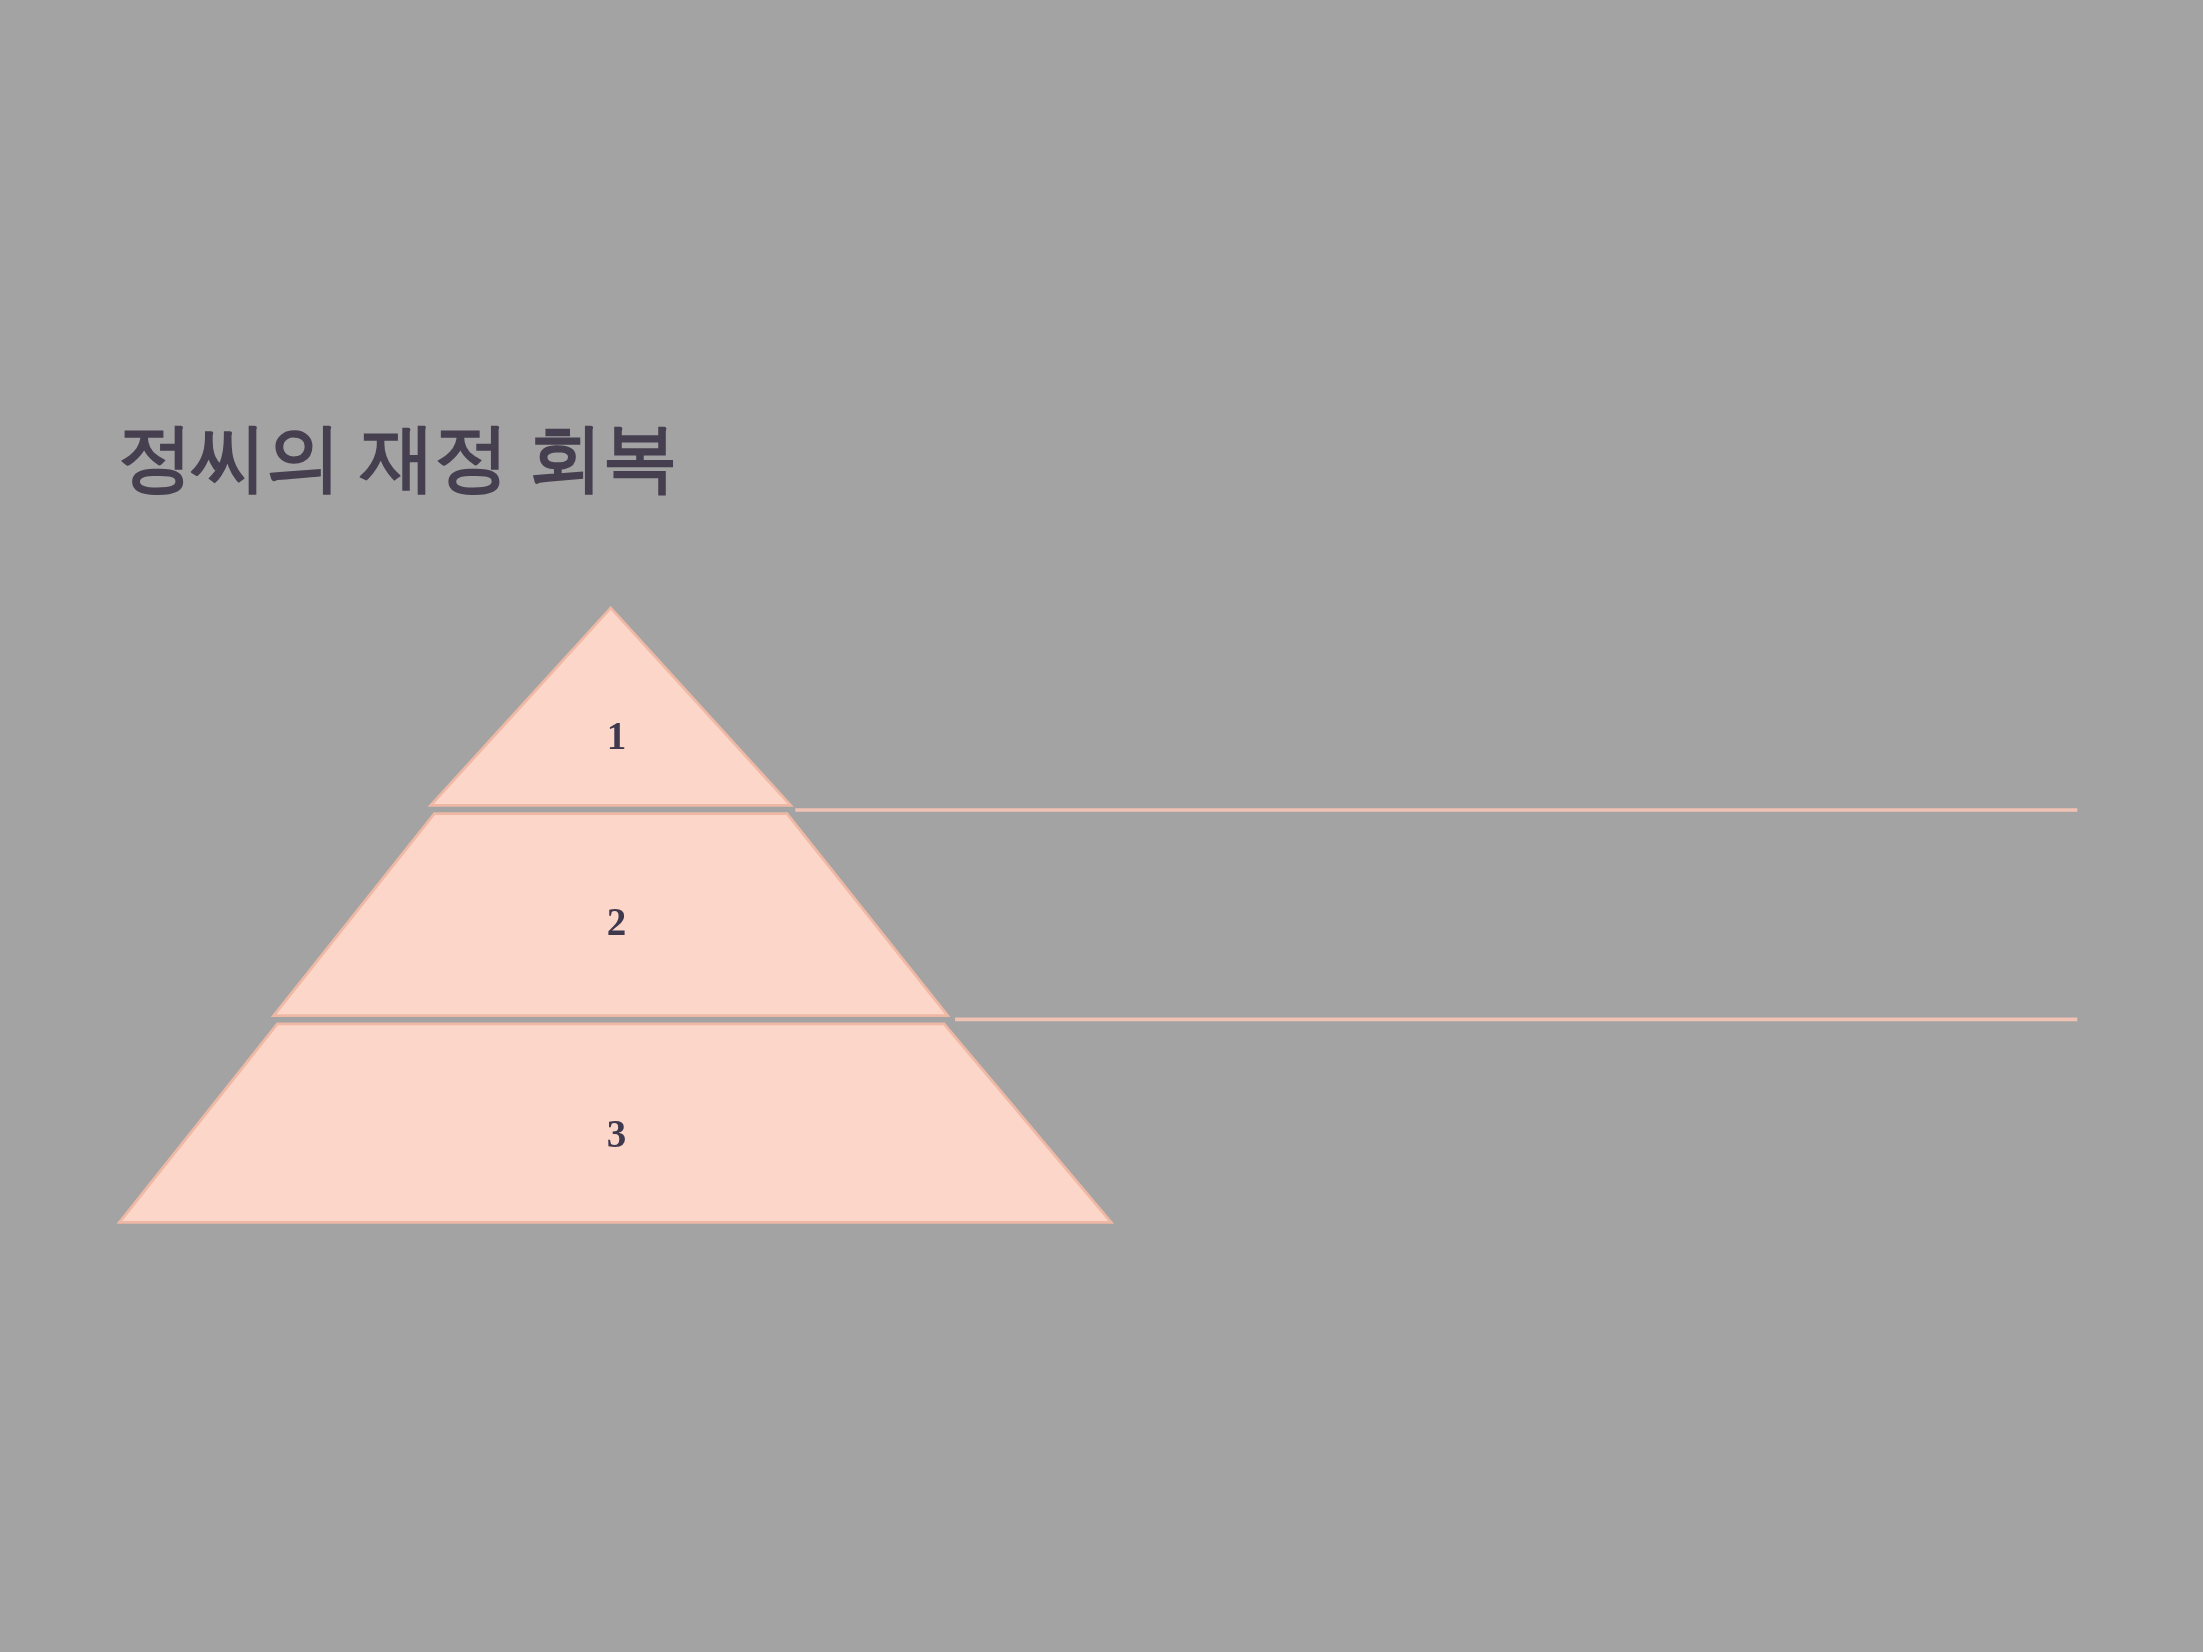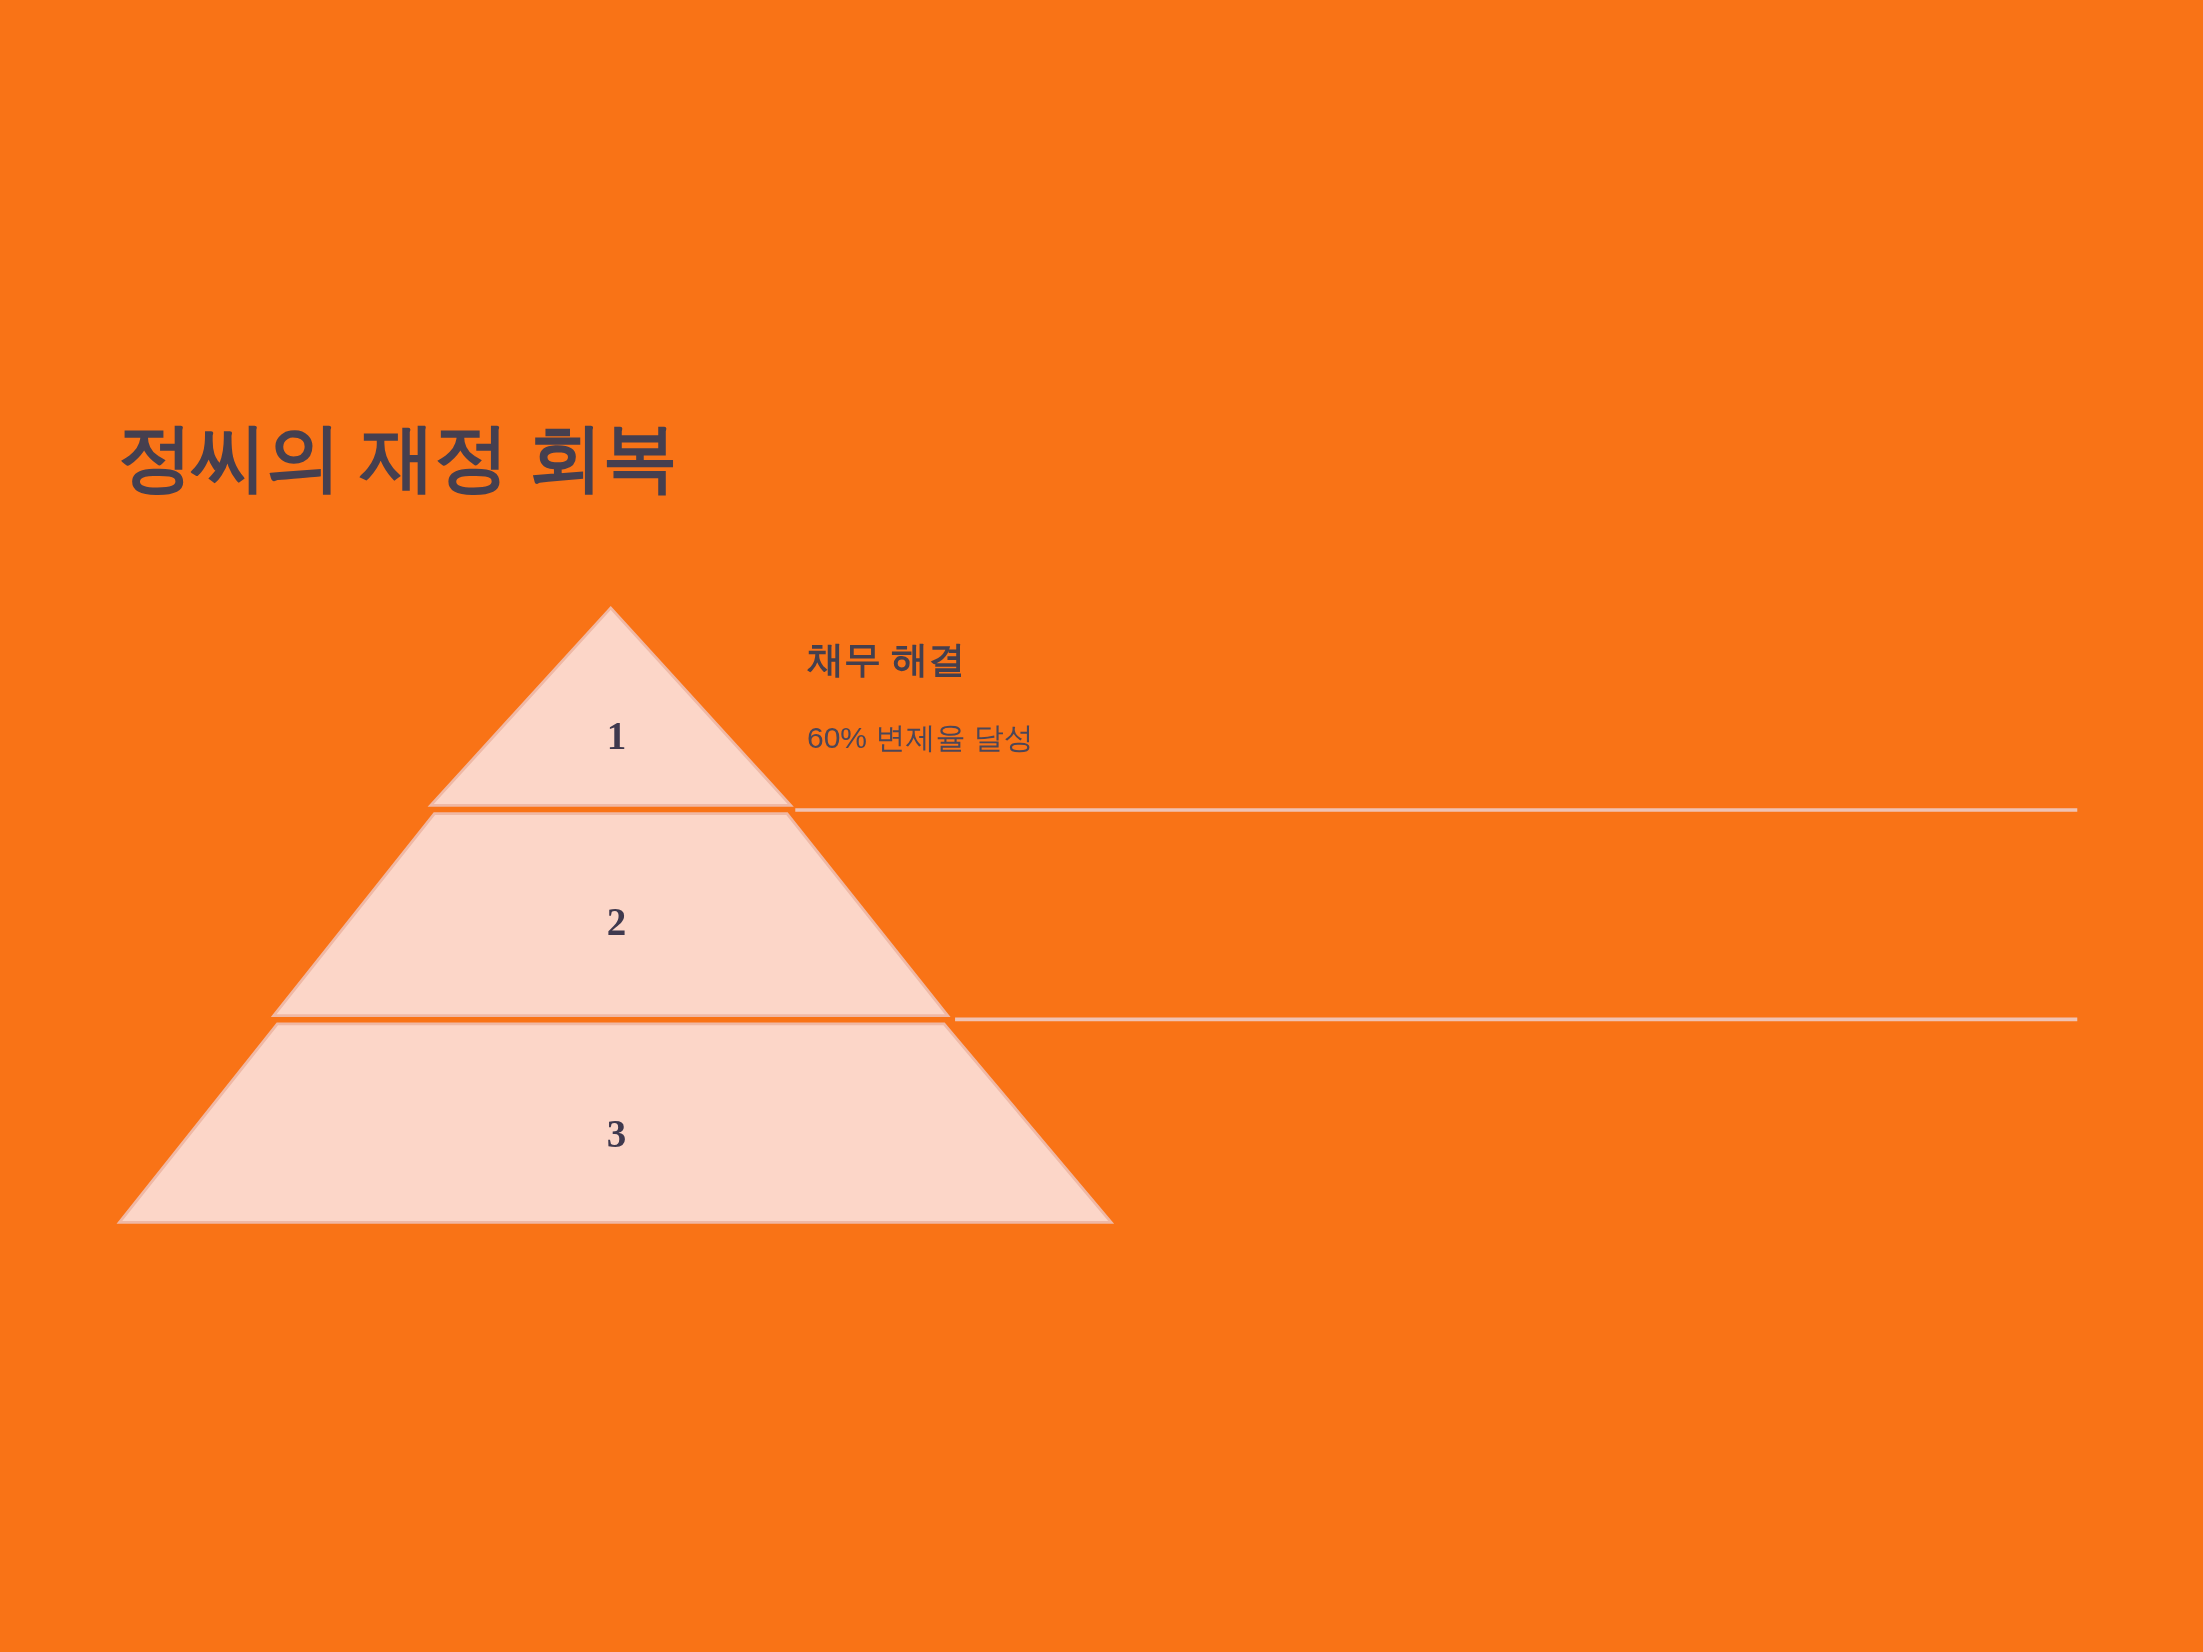--- a/index.html
+++ b/index.html
@@ -7,21 +7,21 @@
     padding: 0;
     background: #ffffff;
   }
   body {
     font-family: "Liberation Sans", sans-serif;
   }
   #slide {
     position: relative;
     width: 2204px;
     height: 1653px;
-    background: #f97316;
+    background: #a3a3a3;
     overflow: hidden;
   }
 
   
   #title {
     position: absolute;
     left: 118px;
     top: 415px;
     font-size: 75px;
     font-weight: 700;
@@ -103,23 +103,19 @@
 
     <line x1="866" y1="882" x2="2262" y2="882" stroke="#EFC2B3" stroke-width="4"></line>
 
     <line x1="1040" y1="1110" x2="2262" y2="1110" stroke="#EFC2B3" stroke-width="4"></line>
   </svg>
 
   <div class="tier-number" id="tier-number-1">1</div>
   <div class="tier-number" id="tier-number-2">2</div>
   <div class="tier-number" id="tier-number-3">3</div>
 
-  <div class="tier-label" id="tier-label-1">
-    <p class="tier-heading">채무 해결</p>
-    <p class="tier-sub">60% 변제율 달성</p>
-  </div>
 
 
   <div class="tier-label" id="tier-label-3">
   </div>
 
 </div>
 
 
 </body></html>

